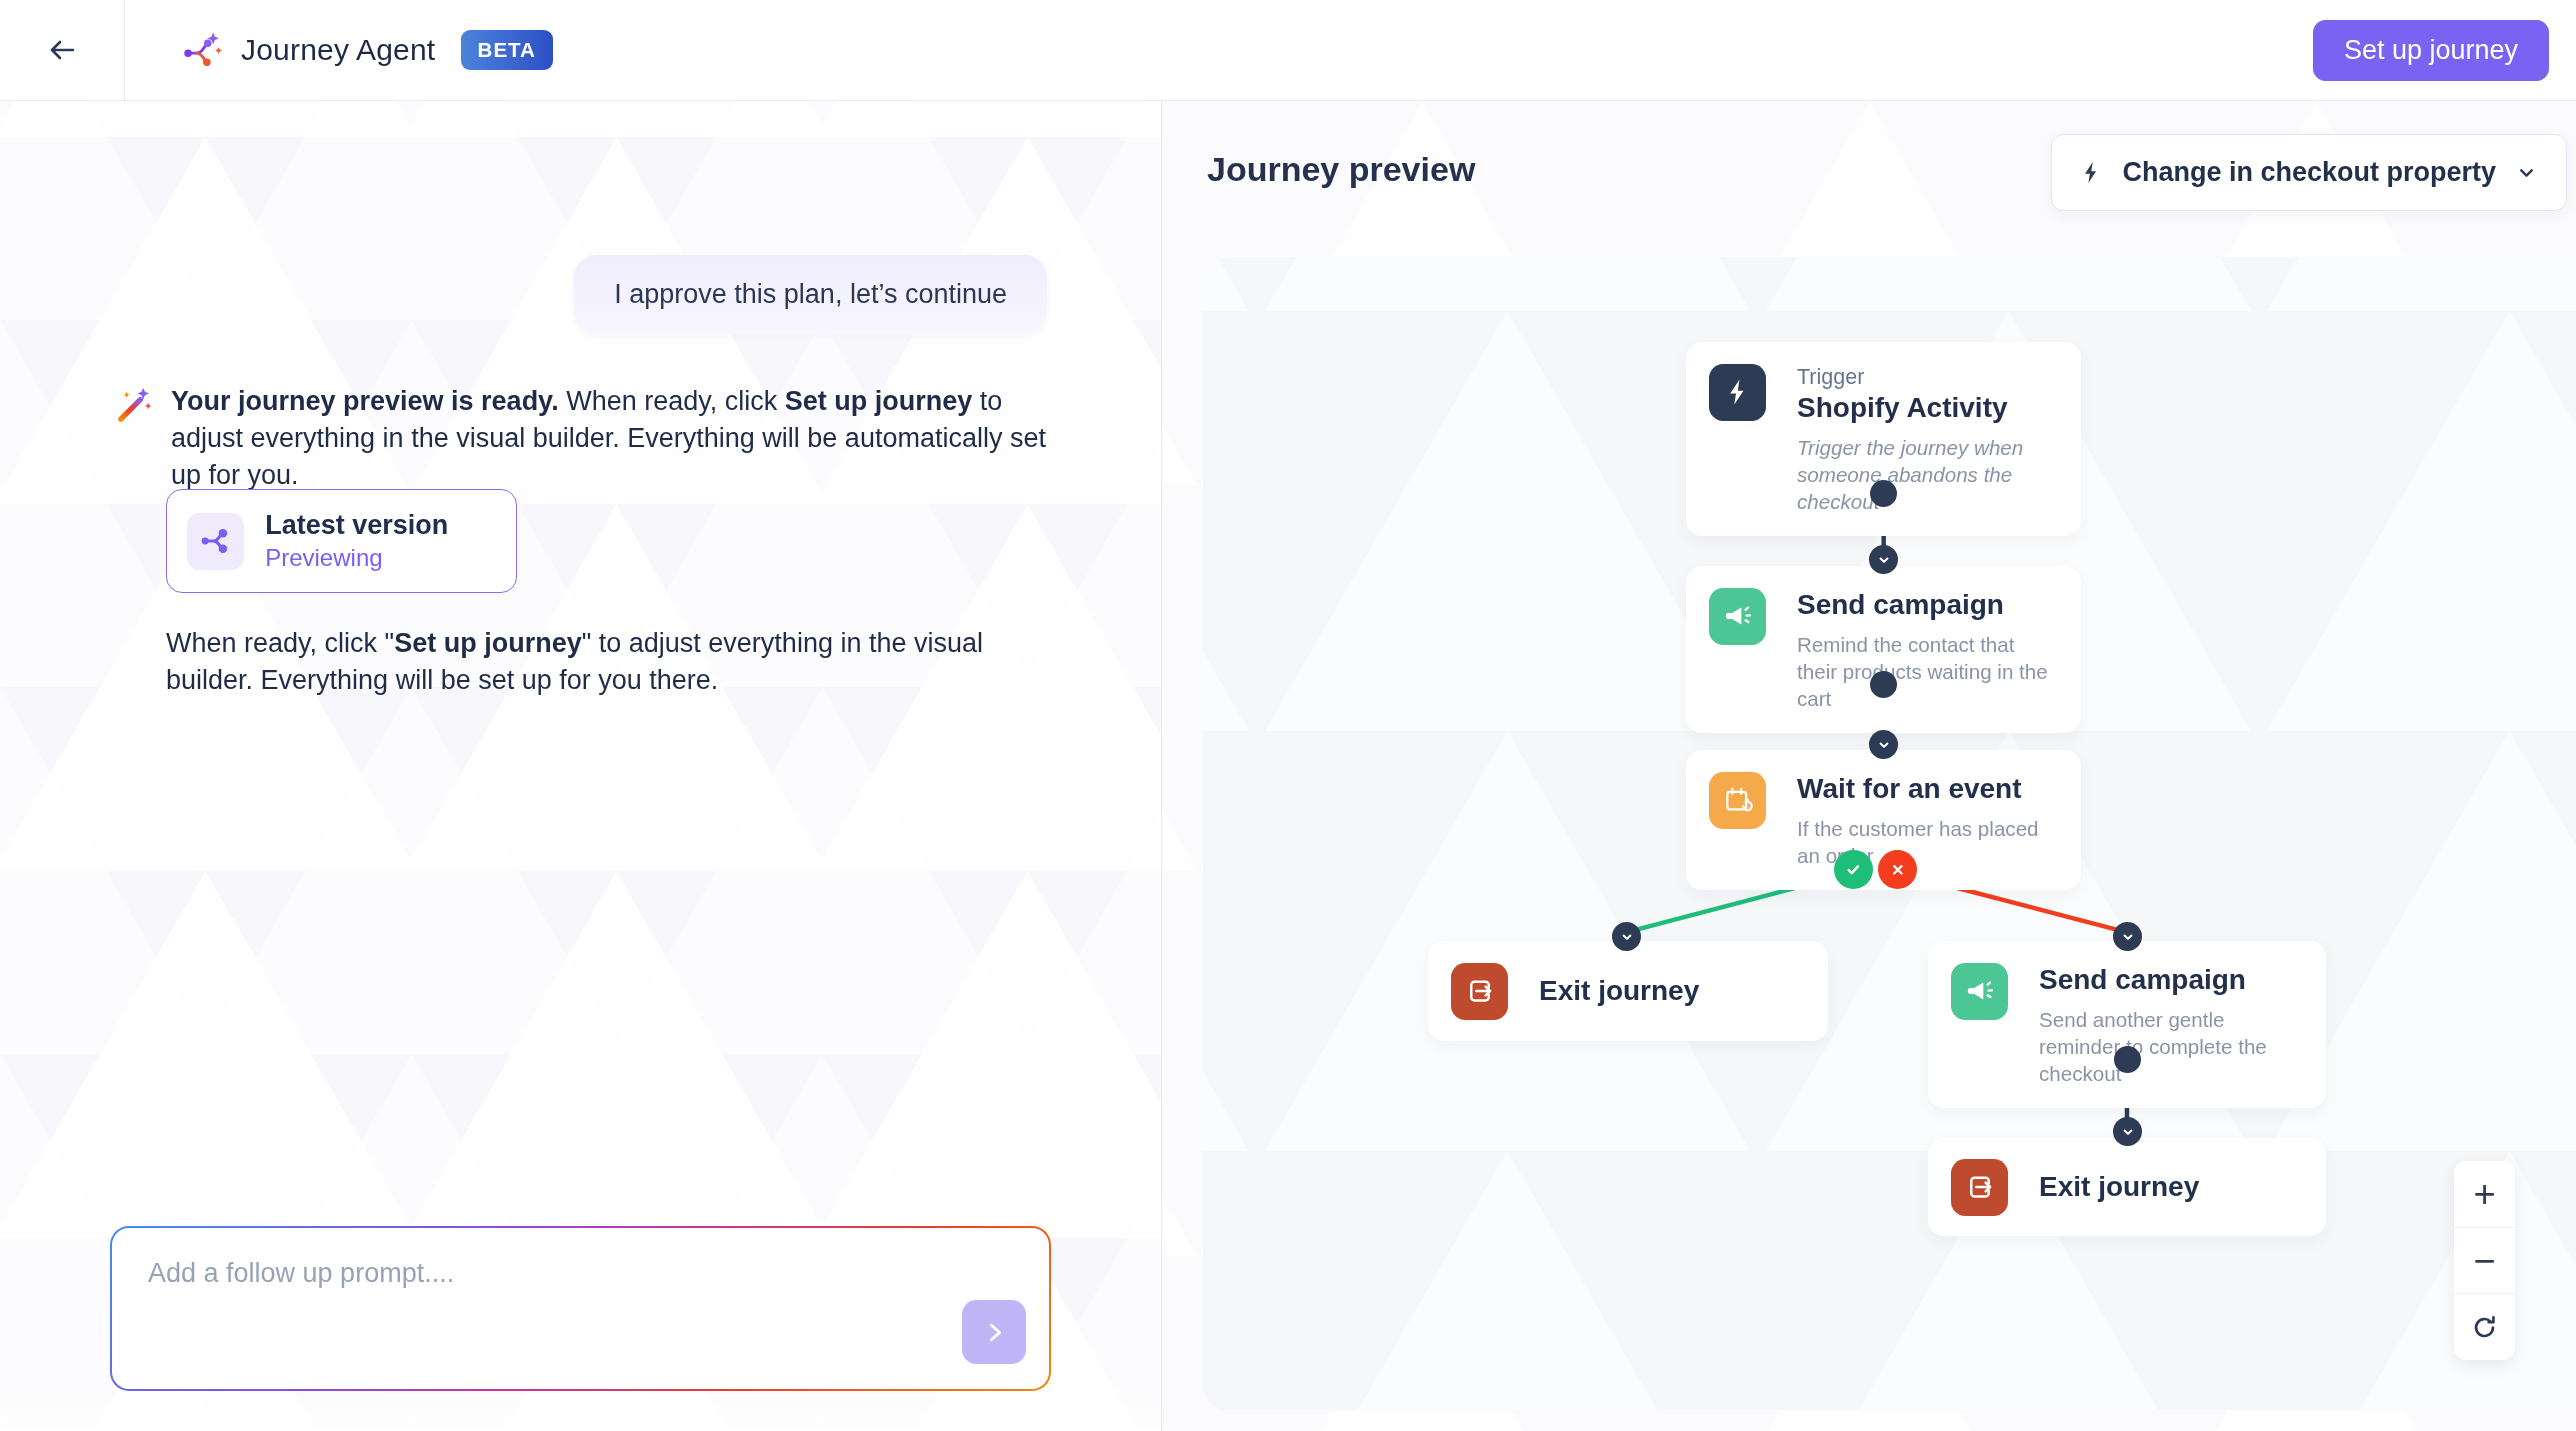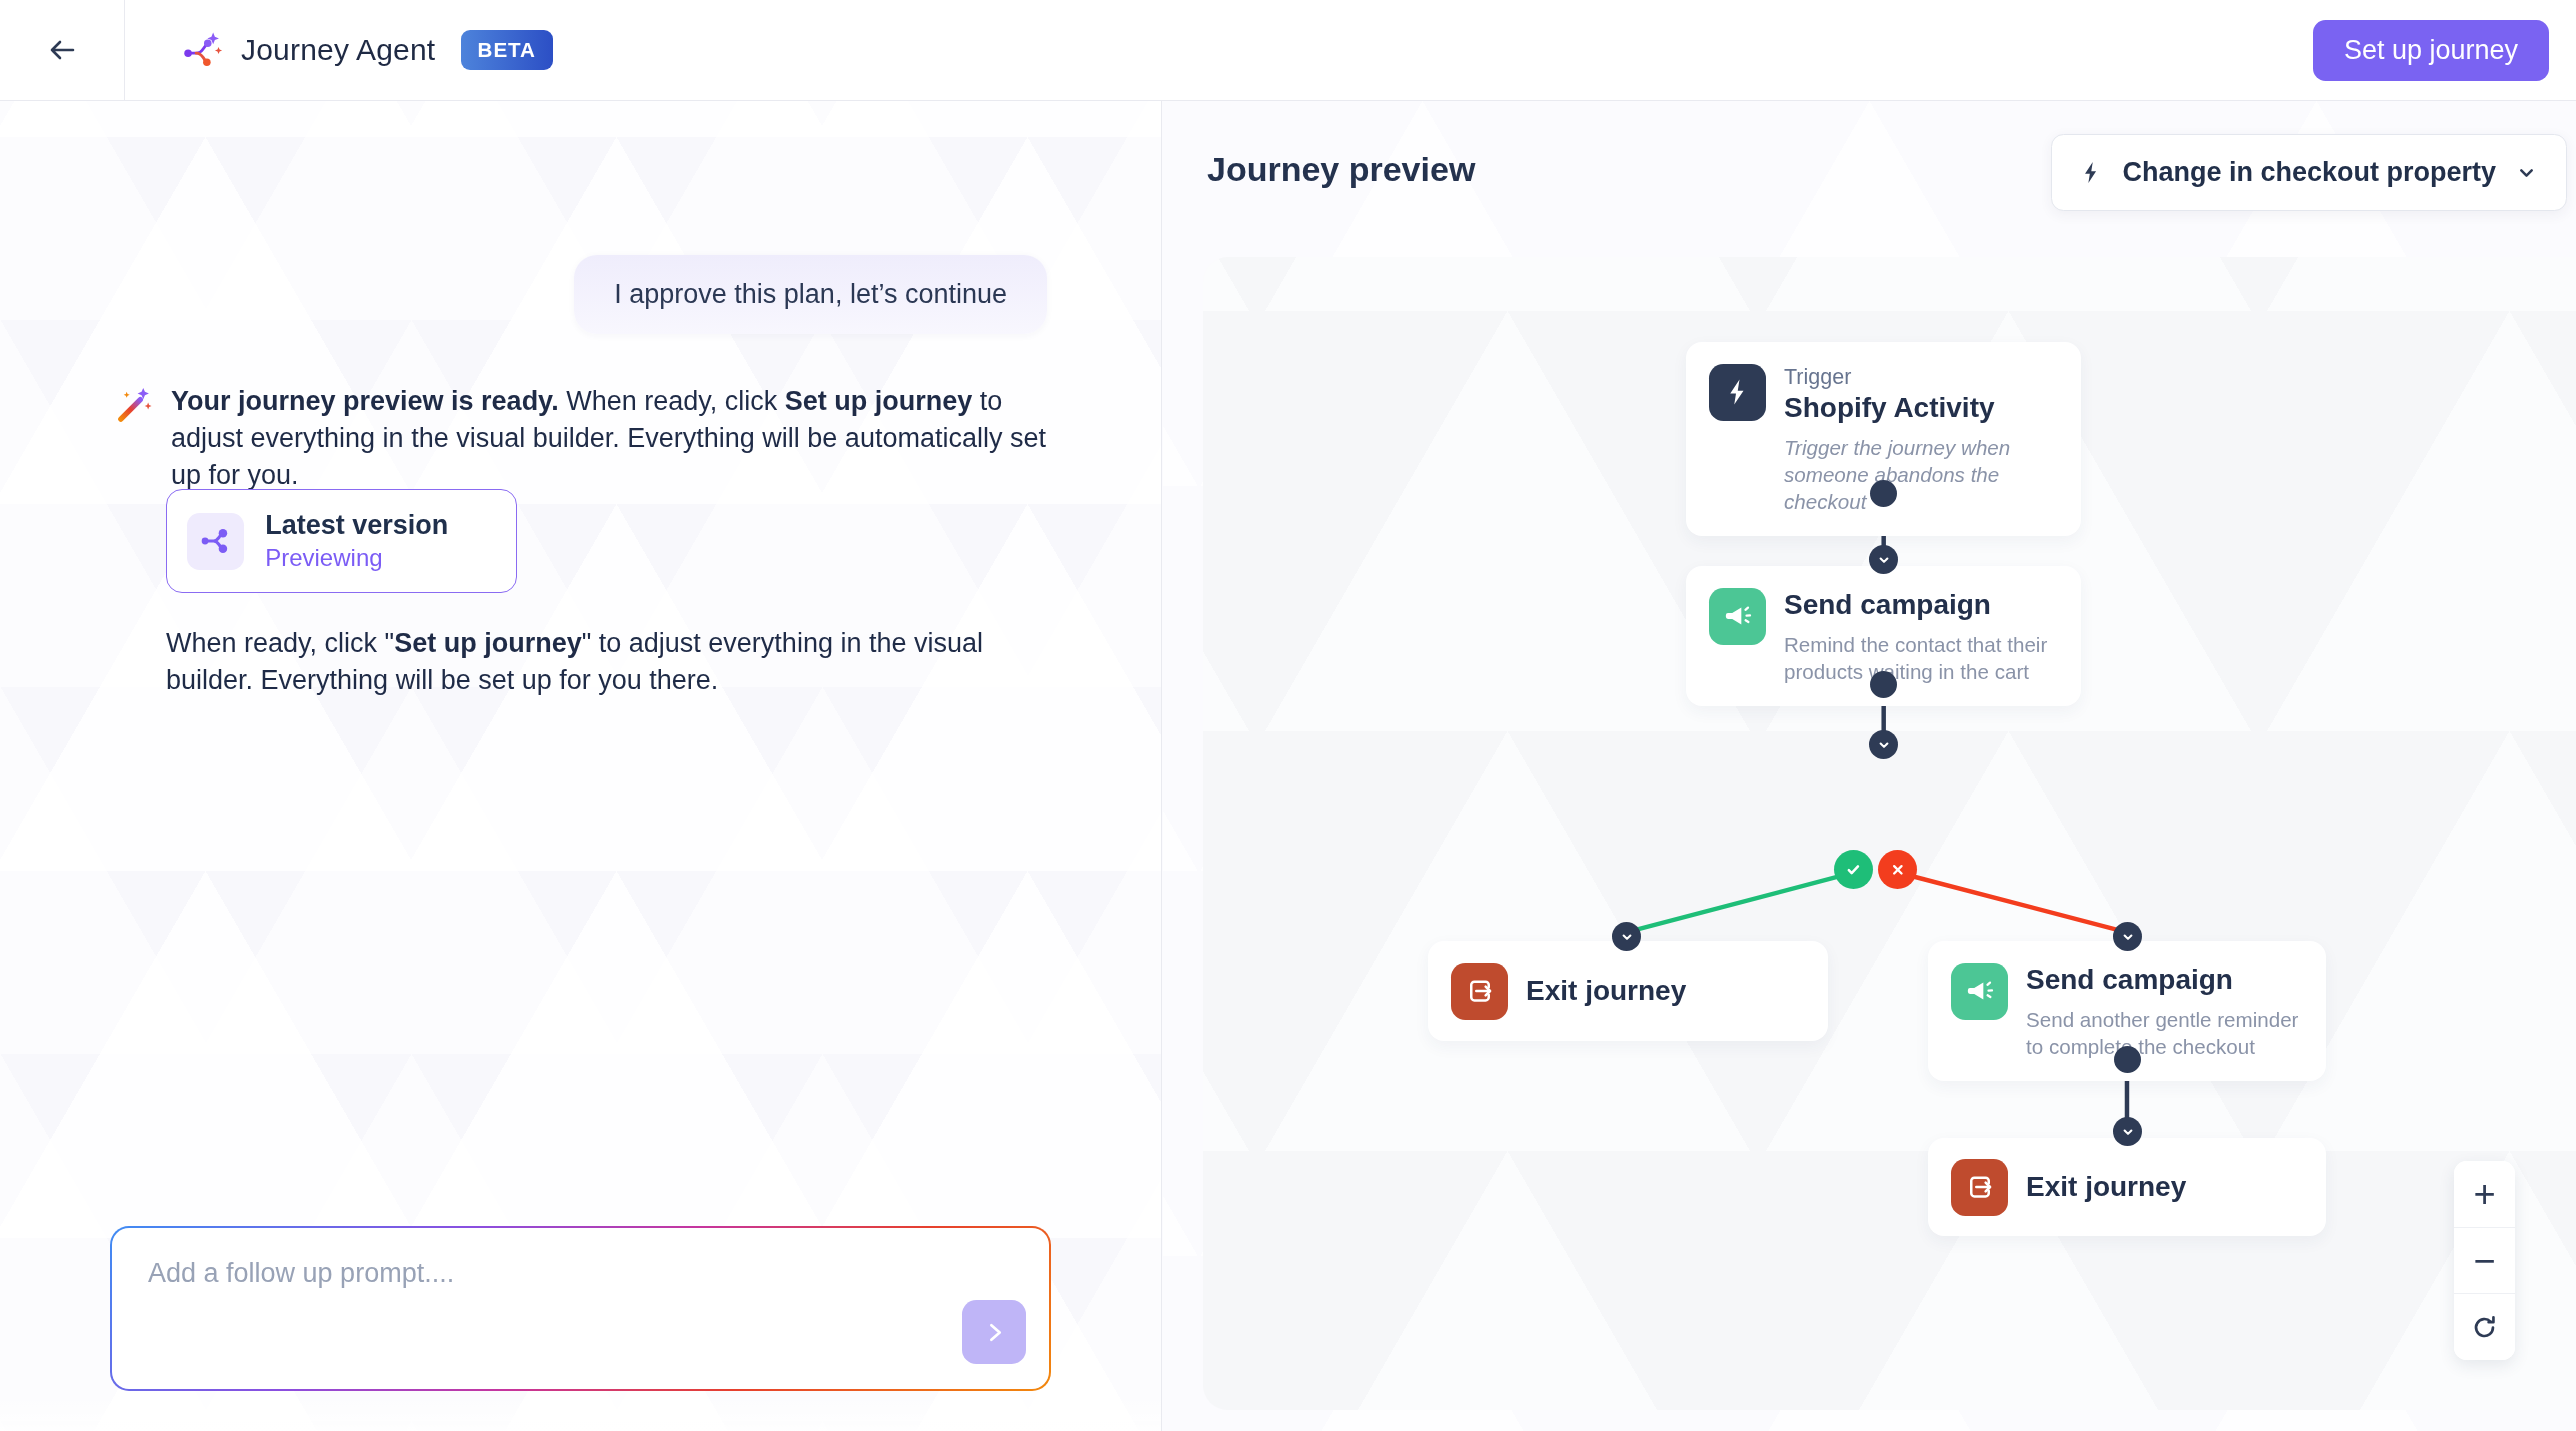--- a/index.html
+++ b/index.html
@@ -74,21 +74,21 @@
   .filter-label { font-size:27px; font-weight:700; color:#22304A; }
 
   .canvas { position:absolute; top:156px; left:40px; right:0; bottom:20.6px;
             background-color:#F6F7F9; border-radius:25px 0 0 25px;
             background-image:conic-gradient(from 150deg at 50% 0%, rgba(255,255,255,.6) 0 60deg, rgba(255,255,255,0) 60deg 360deg);
             background-size:501px 420px; background-position:54px 54px; overflow:hidden; }
 
   .connector-svg { position:absolute; inset:0; }
 
   .node { position:absolute; background:#fff; border-radius:16px; box-shadow:0 5.4px 16px rgba(44,57,90,.05);
-          display:flex; gap:18px; padding:21.5px 23px; cursor:pointer; }
+          display:flex; gap:31px; padding:21.5px 23px; cursor:pointer; }
   .node-icon { flex:none; width:57px; height:57px; border-radius:14.3px; display:flex; align-items:center; justify-content:center; }
   .icon-navy { background:#2E3B55; } .icon-green { background:#4CC695; }
   .icon-orange { background:#F5A94B; } .icon-rust { background:#BF4B2E; }
   .node-kicker { font-size:21.5px; color:#67748F; line-height:27px; }
   .node-title { font-size:28px; font-weight:700; color:#23304B; line-height:34px; }
   .node-desc { font-size:20.6px; color:#8A93A8; line-height:27px; margin-top:9px; }
   .node-desc.italic { font-style:italic; }
   .node-center { align-items:center; }
 
   .dot { position:absolute; width:27px; height:27px; border-radius:50%; background:#2E3B55; }
@@ -234,20 +234,34 @@
               <path d="M17.7 15.2l2.1 1.3"></path>
           </g>
         </svg>
       </span>
       <span>
         <div class="node-title">Send campaign</div>
         <div class="node-desc">Remind the contact that their products waiting in the cart</div>
       </span>
     </div>
 
+    <div class="node" style="left:483px; top:493px; width:395px;">
+      <span class="node-icon icon-orange">
+        <svg width="30" height="30" viewBox="0 0 24 24" fill="none" stroke="#fff" stroke-width="1.8" stroke-linecap="round">
+          <rect x="3.5" y="5.5" width="15" height="14" rx="2.2"></rect>
+          <path d="M7.5 3v4M14.5 3v4"></path>
+          <path d="M19.6 13.4a3.4 3.4 0 1 1-3.4 3.4"></path>
+          <path d="M19.9 11.6v2h-2" stroke-width="1.6"></path>
+        </svg>
+      </span>
+      <span>
+        <div class="node-title">Wait for an event</div>
+        <div class="node-desc">If the customer has placed an order</div>
+      </span>
+    </div>
 
     <div class="node node-center" style="left:225px; top:684px; width:400px; height:100px;">
       <span class="node-icon icon-rust">
         <svg width="30" height="30" viewBox="0 0 24 24" fill="none" stroke="#fff" stroke-width="2" stroke-linecap="round" stroke-linejoin="round">
           <path d="M19 9V7a2.5 2.5 0 0 0-2.5-2.5h-9A2.5 2.5 0 0 0 5 7v10a2.5 2.5 0 0 0 2.5 2.5h9A2.5 2.5 0 0 0 19 17v-2"></path>
           <path d="M9 12h11"></path>
             <path d="M16.5 8.5 20 12l-3.5 3.5"></path>
         </svg>
       </span>
       <span class="node-title">Exit journey</span>

